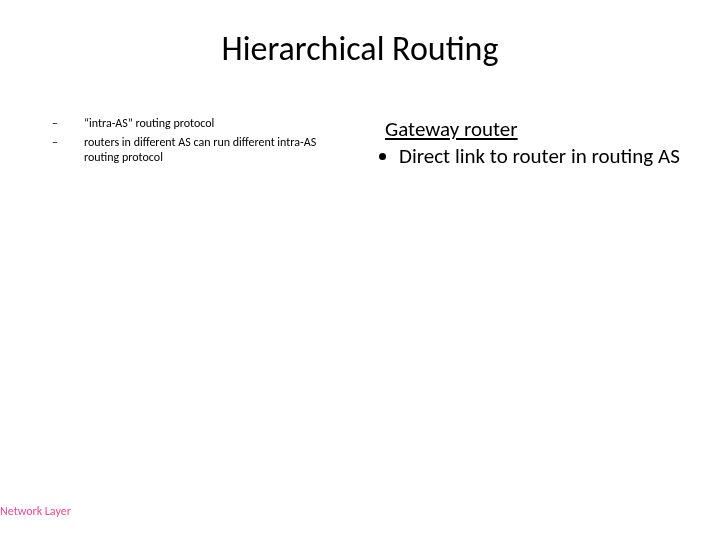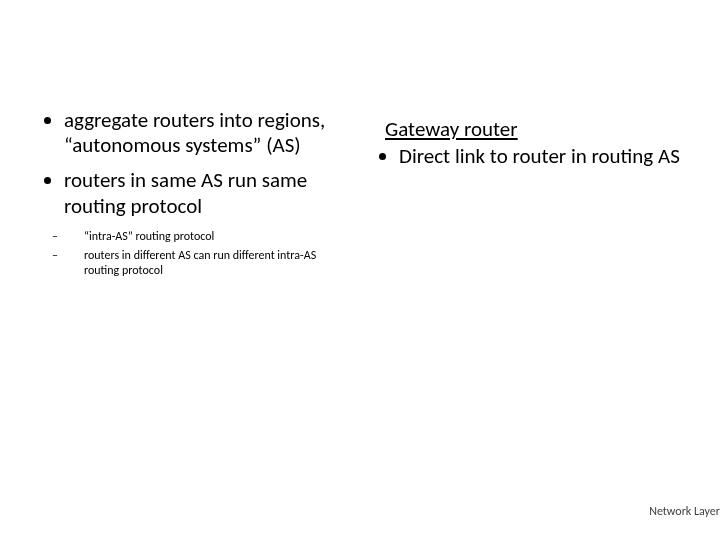--- a/index.html
+++ b/index.html
@@ -67,38 +67,35 @@
   .subhead {
     font-size: 21px;
     text-decoration: underline;
     margin: 8px 0 2px 10px;
   }
   .footer {
     position: absolute;
     bottom: 22px;
     left: 0;
     width: 100%;
-    text-align: right;
+    text-align: left;
     font-size: 12px;
-    color: #404040;
+    color: #ec4899;
   }
 </style>
 </head>
 <body>
 
 <div class="slide">
 
+  <div class="title">Hierarchical Routing</div>
 
   <div class="body">
 
     <div class="col">
-      <ul class="bullets">
-        <li>aggregate routers into regions, “autonomous systems” (AS)</li>
-        <li>routers in same AS run same routing protocol</li>
-      </ul>
       <ul class="sub">
         <li><span class="dash">–&nbsp;</span><span>“intra-AS” routing protocol</span></li>
         <li><span class="dash">–&nbsp;</span><span>routers in different AS can run different intra-AS routing protocol</span></li>
       </ul>
     </div>
 
     <div class="col">
       <div class="subhead">Gateway router</div>
       <ul class="bullets">
         <li>Direct link to router in routing AS</li>

